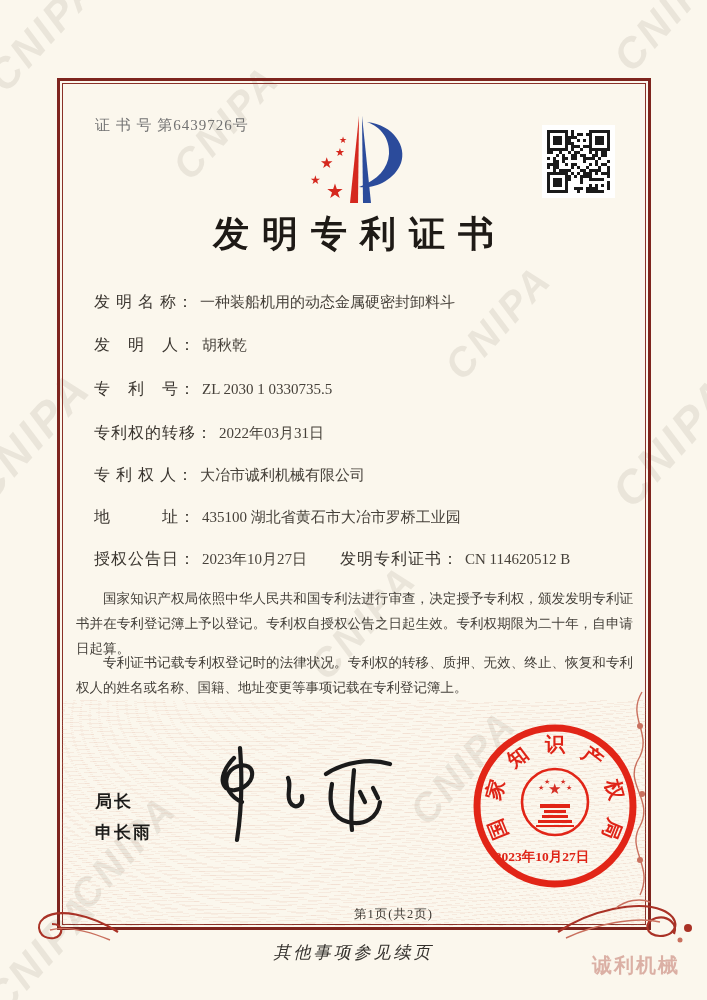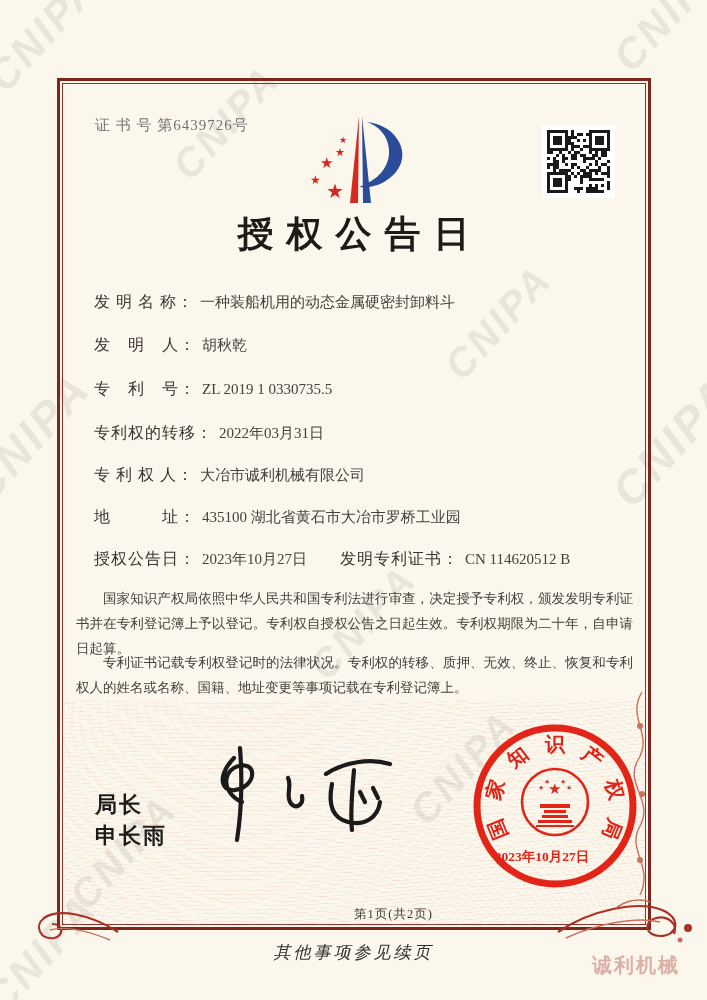--- a/index.html
+++ b/index.html
@@ -28,21 +28,21 @@
   .qrbox{position:absolute;left:542px;top:125px;background:#fff;padding:5px;line-height:0;}
   
   .frow{position:absolute;left:94px;font-size:16px;color:#3a352f;white-space:nowrap;font-family:Liberation Serif, serif;}
   .frow .lab{letter-spacing:1px;}
   .frow .val{font-size:15px;color:#46413a;margin-left:6px;}
   
   .para{position:absolute;left:76px;width:557px;font-size:13.5px;line-height:25px;
         color:#44403a;text-indent:2em;text-align:justify;}
   
   .post,.pname{position:absolute;left:95px;font-family:"Liberation Sans","DejaVu Sans",sans-serif;
-        font-size:22px;font-weight:600;color:#1d1c1a;letter-spacing:2px;}
+        font-size:17px;font-weight:600;color:#1d1c1a;letter-spacing:2px;}
   .sig{position:absolute;left:192px;top:744px;}
   .sig path{stroke:#1b1b1b;stroke-width:4.2;fill:none;stroke-linecap:round;stroke-linejoin:round;}
   
   .seal{position:absolute;left:467px;top:718px;opacity:0.96;}
   .seal .ring{fill:none;stroke:#e11d0f;stroke-width:7;}
   .seal-char{font-size:20px;font-weight:700;fill:#de1c0f;
              font-family:"Liberation Serif","DejaVu Serif",serif;}
   .seal-date{font-size:13.5px;font-weight:700;fill:#de1c0f;}
   .emb{stroke:#e11d0f;fill:none;stroke-width:2.6;}
   .embf{fill:#e11d0f;stroke:none;}
@@ -231,30 +231,30 @@
           <rect x="42" y="0" width="21" height="21"></rect>
           <rect x="45" y="3" width="15" height="15" fill="#fff"></rect>
           <rect x="48" y="6" width="9" height="9"></rect>
           <rect x="0" y="42" width="21" height="21"></rect>
           <rect x="3" y="45" width="15" height="15" fill="#fff"></rect>
           <rect x="6" y="48" width="9" height="9"></rect>
         </g>
     </svg>
   </div>
 
-  <div class="title">授权公告日</div>
+  <div class="title">发明专利证书</div>
 
   <div class="frow" style="top:292px;">
     <span class="lab">发 明 名 称：</span><span class="val">一种装船机用的动态金属硬密封卸料斗</span>
   </div>
   <div class="frow" style="top:335px;">
     <span class="lab">发　明　人：</span><span class="val">胡秋乾</span>
   </div>
   <div class="frow" style="top:379px;">
-    <span class="lab">专　利　号：</span><span class="val">ZL 2019 1 0330735.5</span>
+    <span class="lab">专　利　号：</span><span class="val">ZL 2030 1 0330735.5</span>
   </div>
   <div class="frow" style="top:423px;">
     <span class="lab">专利权的转移：</span><span class="val">2022年03月31日</span>
   </div>
   <div class="frow" style="top:465px;">
     <span class="lab">专 利 权 人：</span><span class="val">大冶市诚利机械有限公司</span>
   </div>
   <div class="frow" style="top:507px;">
     <span class="lab">地　　　址：</span><span class="val">435100 湖北省黄石市大冶市罗桥工业园</span>
   </div>

